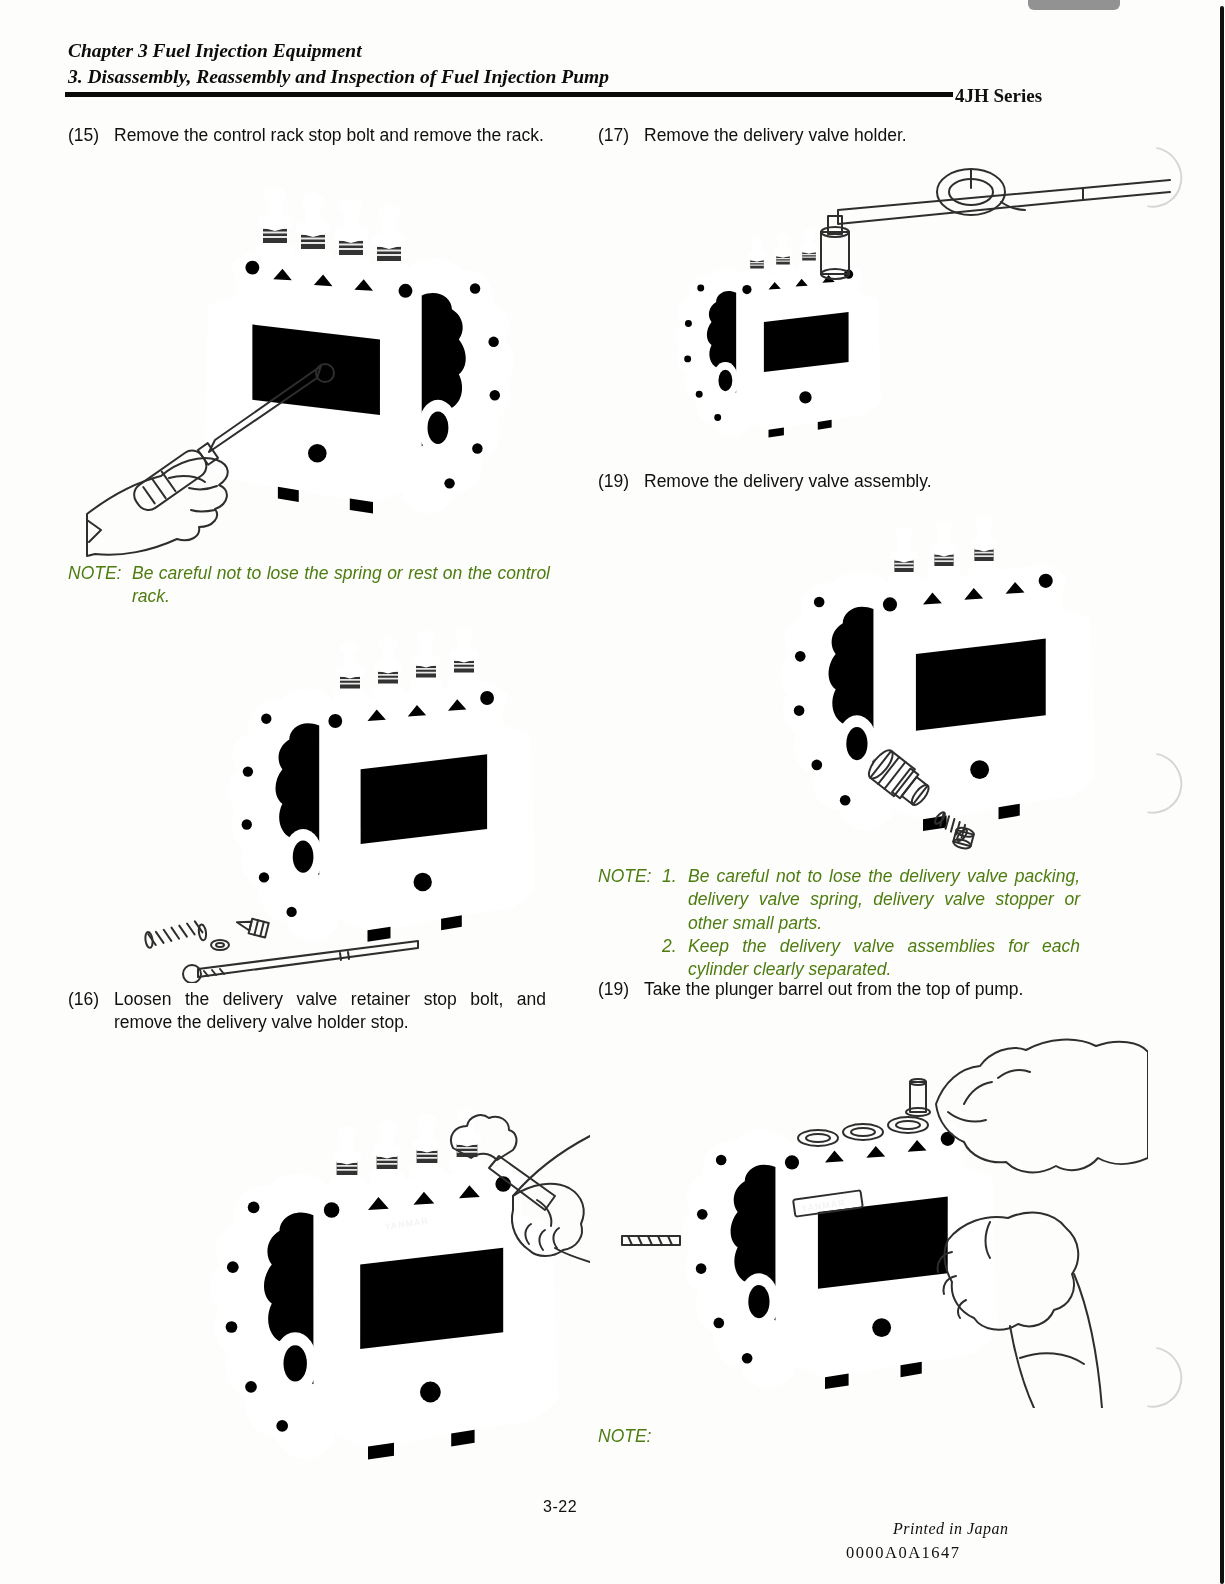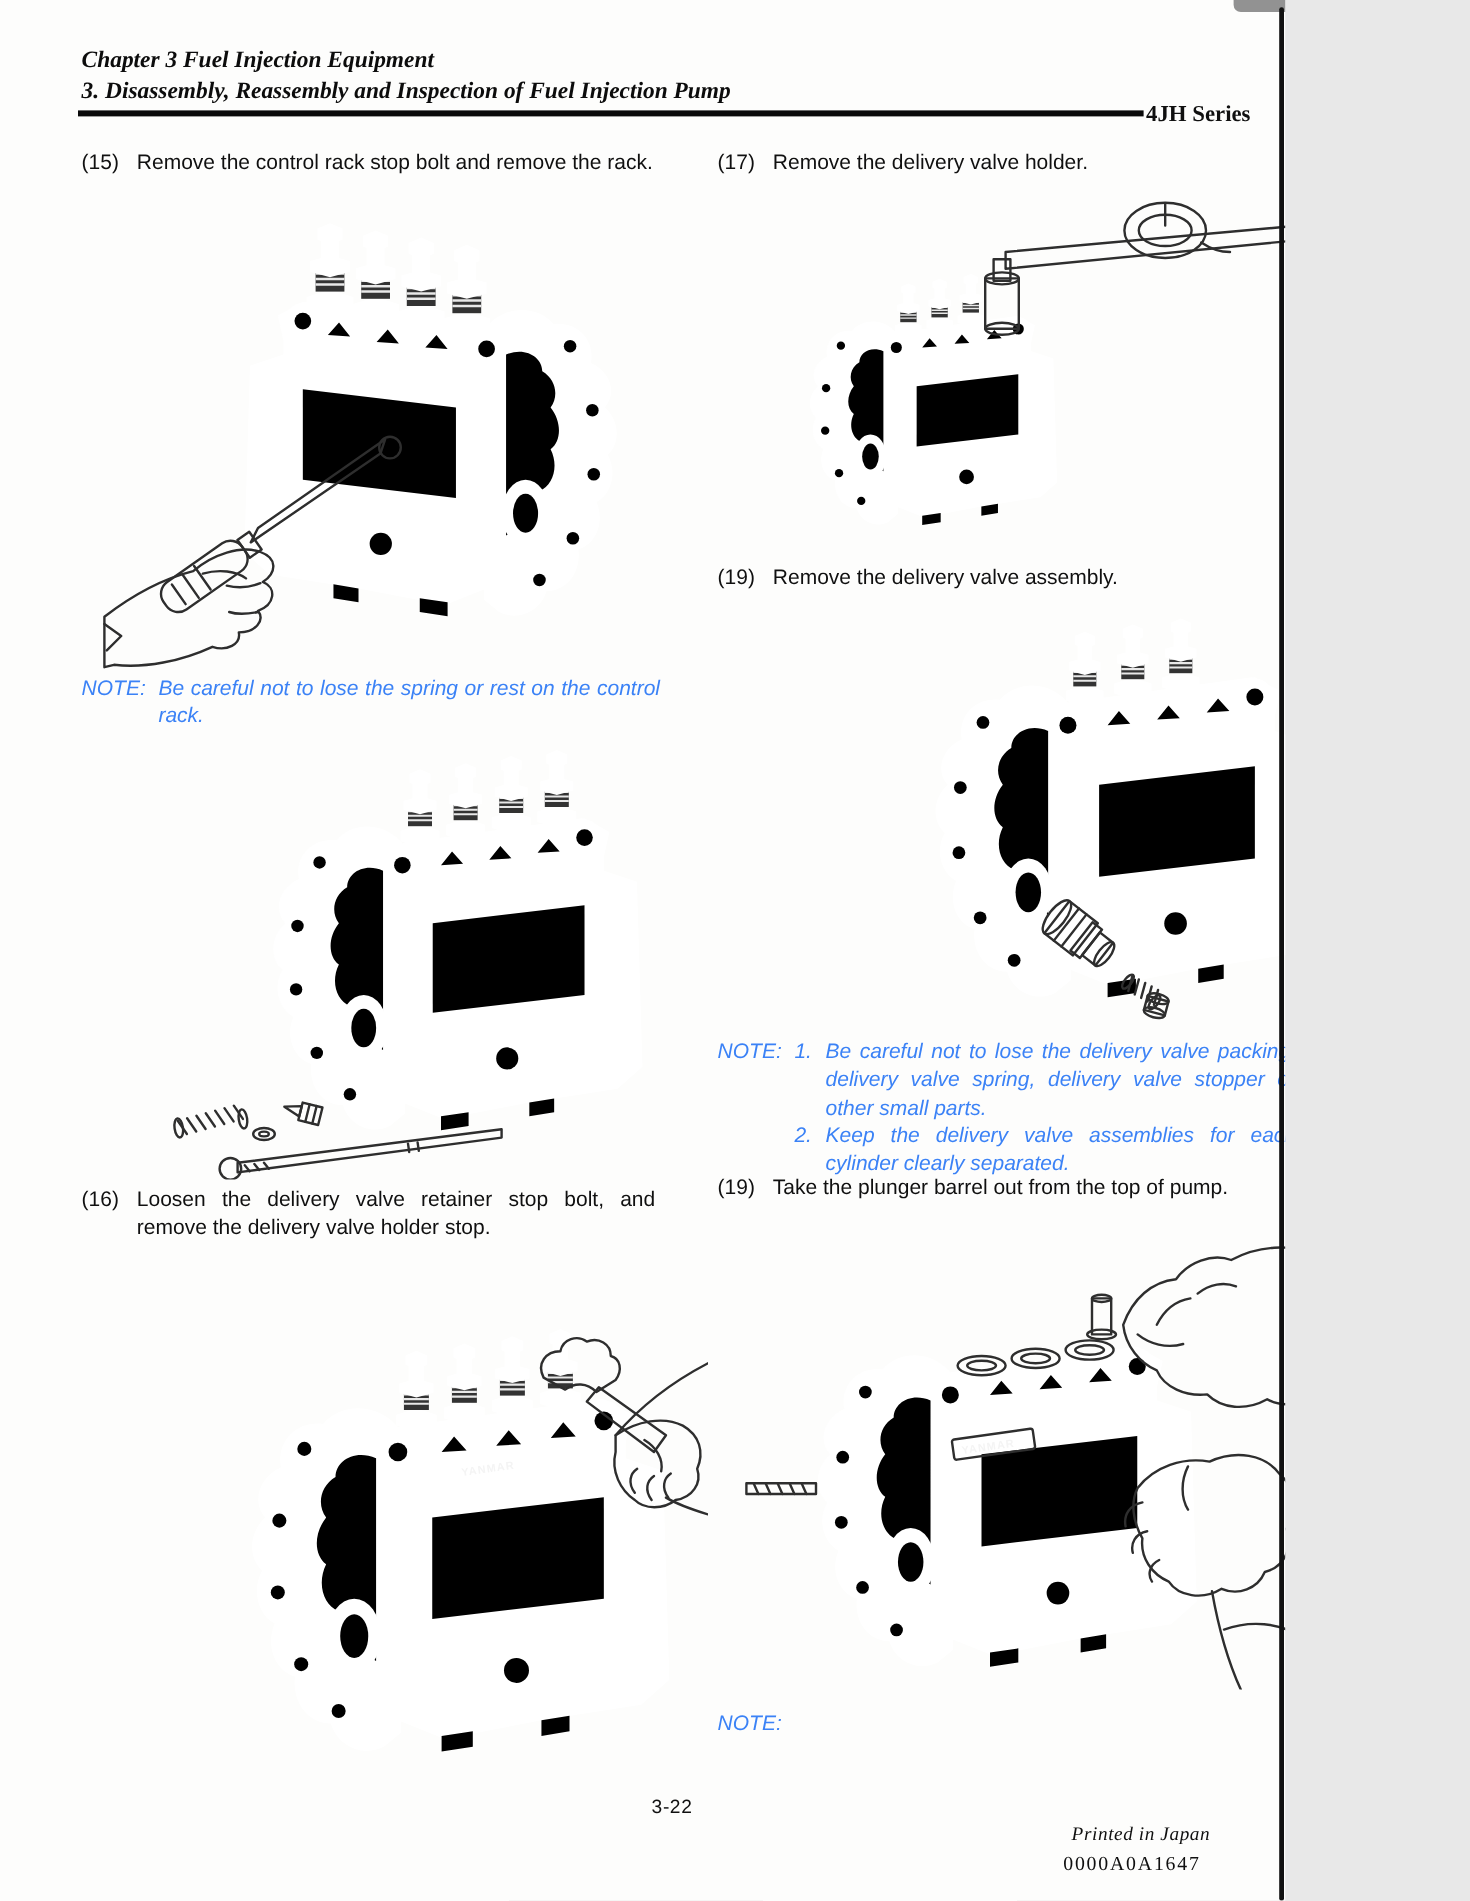--- a/index.html
+++ b/index.html
@@ -1,28 +1,28 @@
 <!DOCTYPE html>
 <html><head>
 <meta charset="utf-8">
 <style>
   html,body{margin:0;padding:0;background:#e8e8e8;}
-  .page{position:relative;width:1071px;height:1584px;background:#fdfdfc;overflow:hidden;
+  .page{position:relative;width:1225px;height:1584px;background:#fdfdfc;overflow:hidden;
         font-family:"Liberation Sans",sans-serif;color:#101010;}
   
   .hdr-line{position:absolute;font-family:"Liberation Serif",serif;font-style:italic;font-weight:bold;
             font-size:19.5px;color:#0c0c0c;white-space:nowrap;}
   .hdr-rule{position:absolute;background:#0a0a0a;height:5px;}
   .series{position:absolute;font-family:"Liberation Serif",serif;font-weight:bold;
           font-size:19px;white-space:nowrap;}
   
   .step,.note{position:absolute;display:flex;font-size:17.5px;line-height:1.33;text-align:justify;}
   .step .num{flex:0 0 46px;}
   .step .body{flex:1;}
-  .note{font-style:italic;color:#3b82f6;}
+  .note{font-style:italic;color:#4d7c0f;}
   .note .label{flex:0 0 64px;}
   .note .body{flex:1;}
   .nitem{display:flex;}
   .nitem .inum{flex:0 0 26px;}
   .nitem .ibody{flex:1;}
   
   .fig{position:absolute;}
   .fig :where(path,rect,circle,ellipse,line,polygon,polyline){
       fill:none;stroke:#2e2e2e;stroke-width:2;stroke-linecap:round;stroke-linejoin:round;
       vector-effect:non-scaling-stroke;}
@@ -280,21 +280,21 @@
       <path d="M334,244 c-10,2 -16,10 -14,20 M338,268 c-10,2 -14,10 -12,18 M348,292 c-8,4 -10,12 -6,18 M372,214 C366,226 366,240 372,250 M402,350 C424,342 448,344 466,356"></path>
     </g>
   </svg>
 
   <div class="note" style="left:598px;top:1425px;width:482px">
     <span class="label">NOTE:</span>
   </div>
 
   <div class="pageno" style="left:543px;top:1498px">3-22</div>
   <div class="printed" style="left:893px;top:1520px">Printed in Japan</div>
-  <div class="doccode" style="left:886px;top:1543px">0000A0A1647</div>
+  <div class="doccode" style="left:846px;top:1543px">0000A0A1647</div>
 
   <div class="smudge"></div>
   <div class="edge-strip"></div>
   <div class="curl" style="left:1122px;top:146px"></div>
   <div class="curl" style="left:1122px;top:752px"></div>
   <div class="curl" style="left:1122px;top:1346px"></div>
 
 </div>
 
 </body></html>

